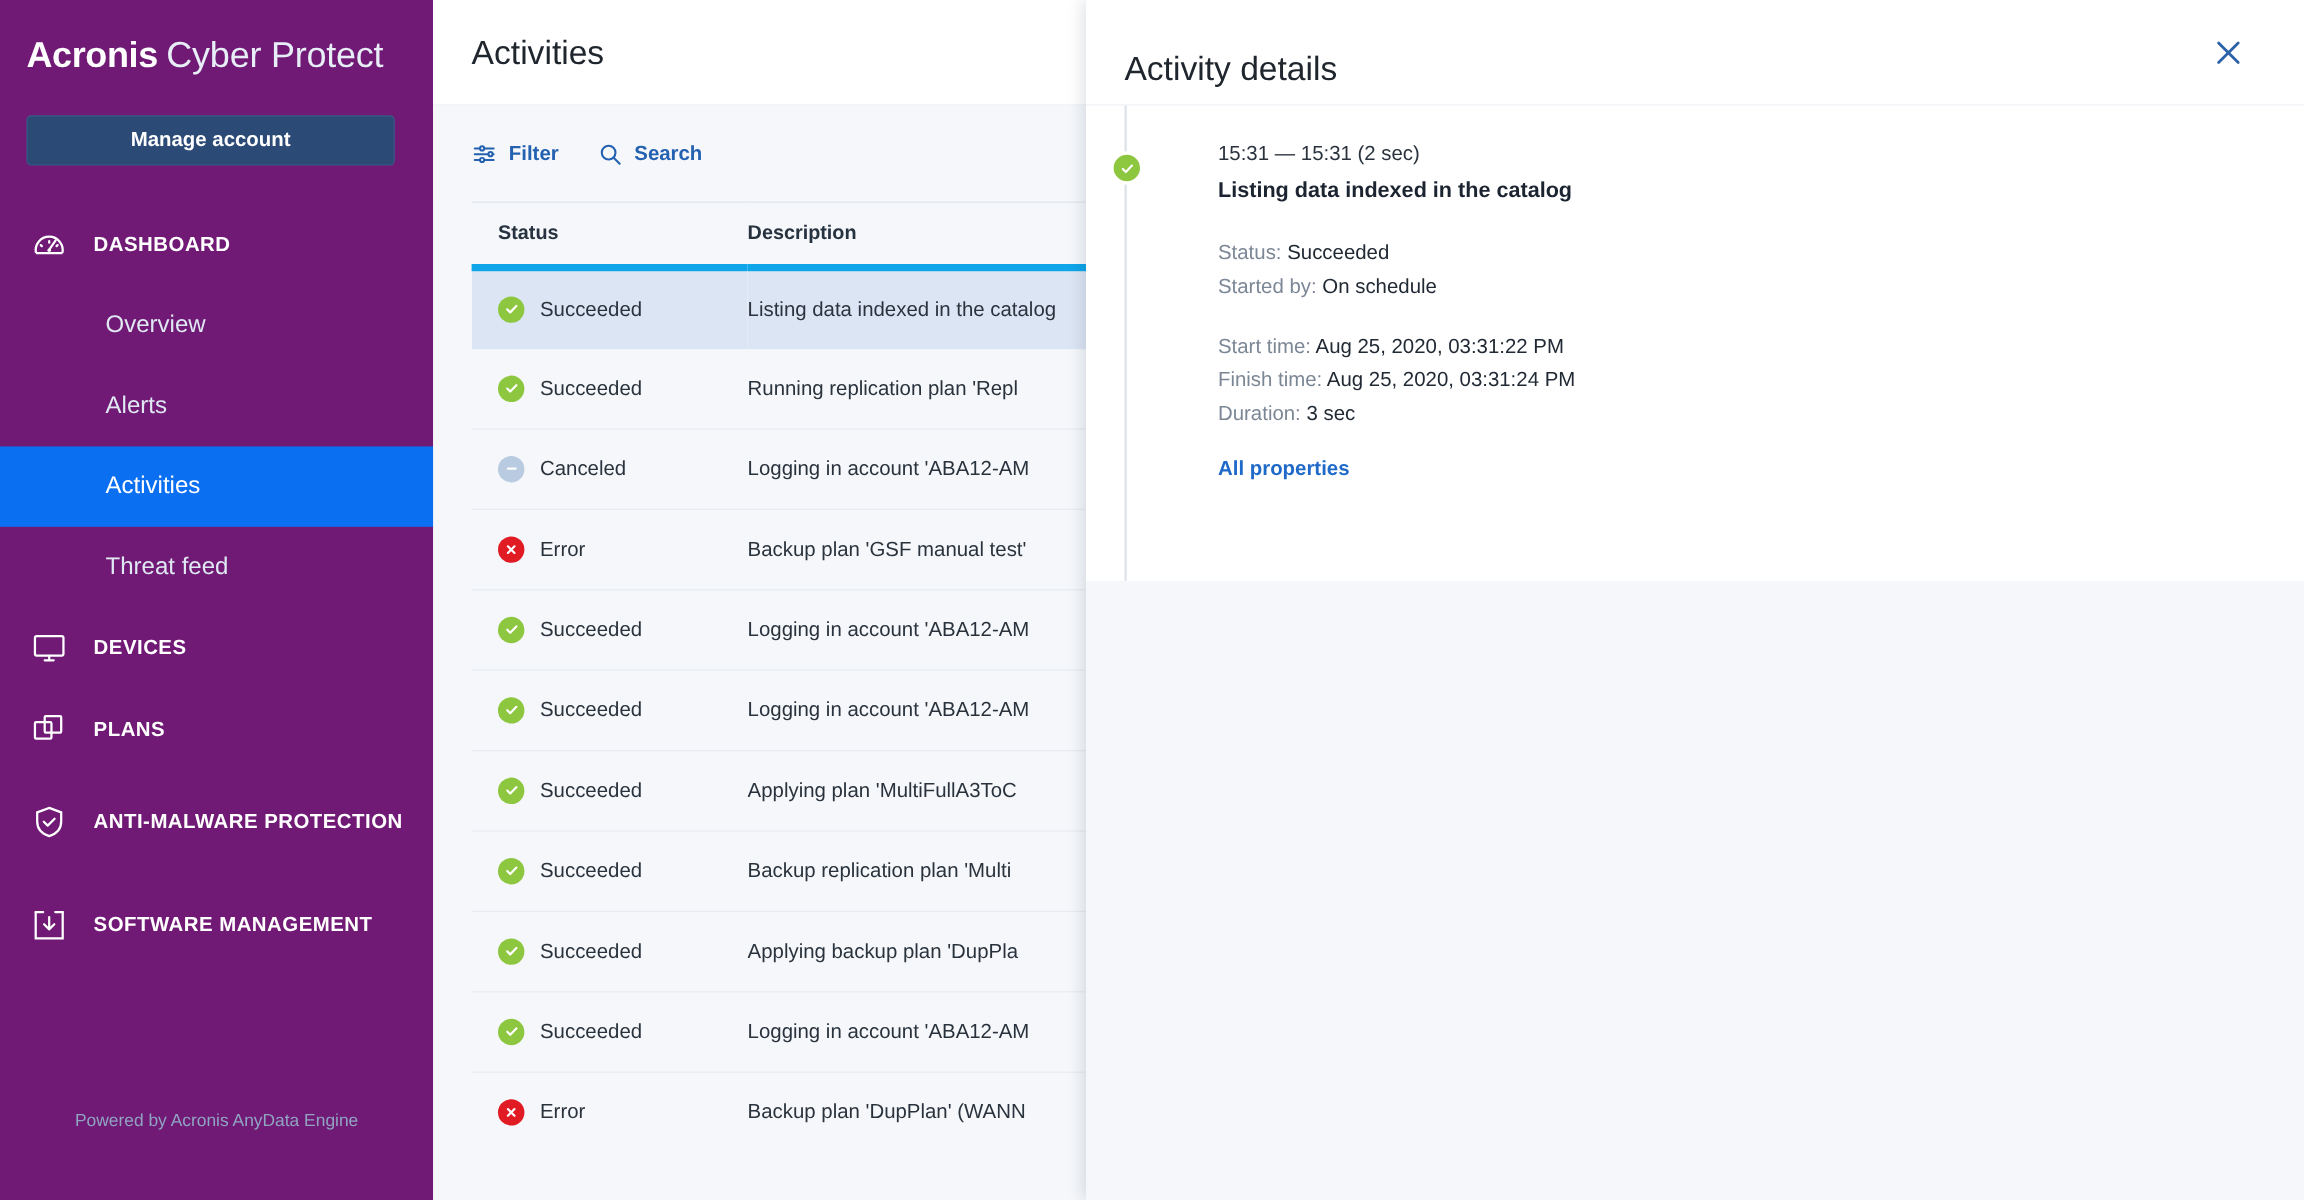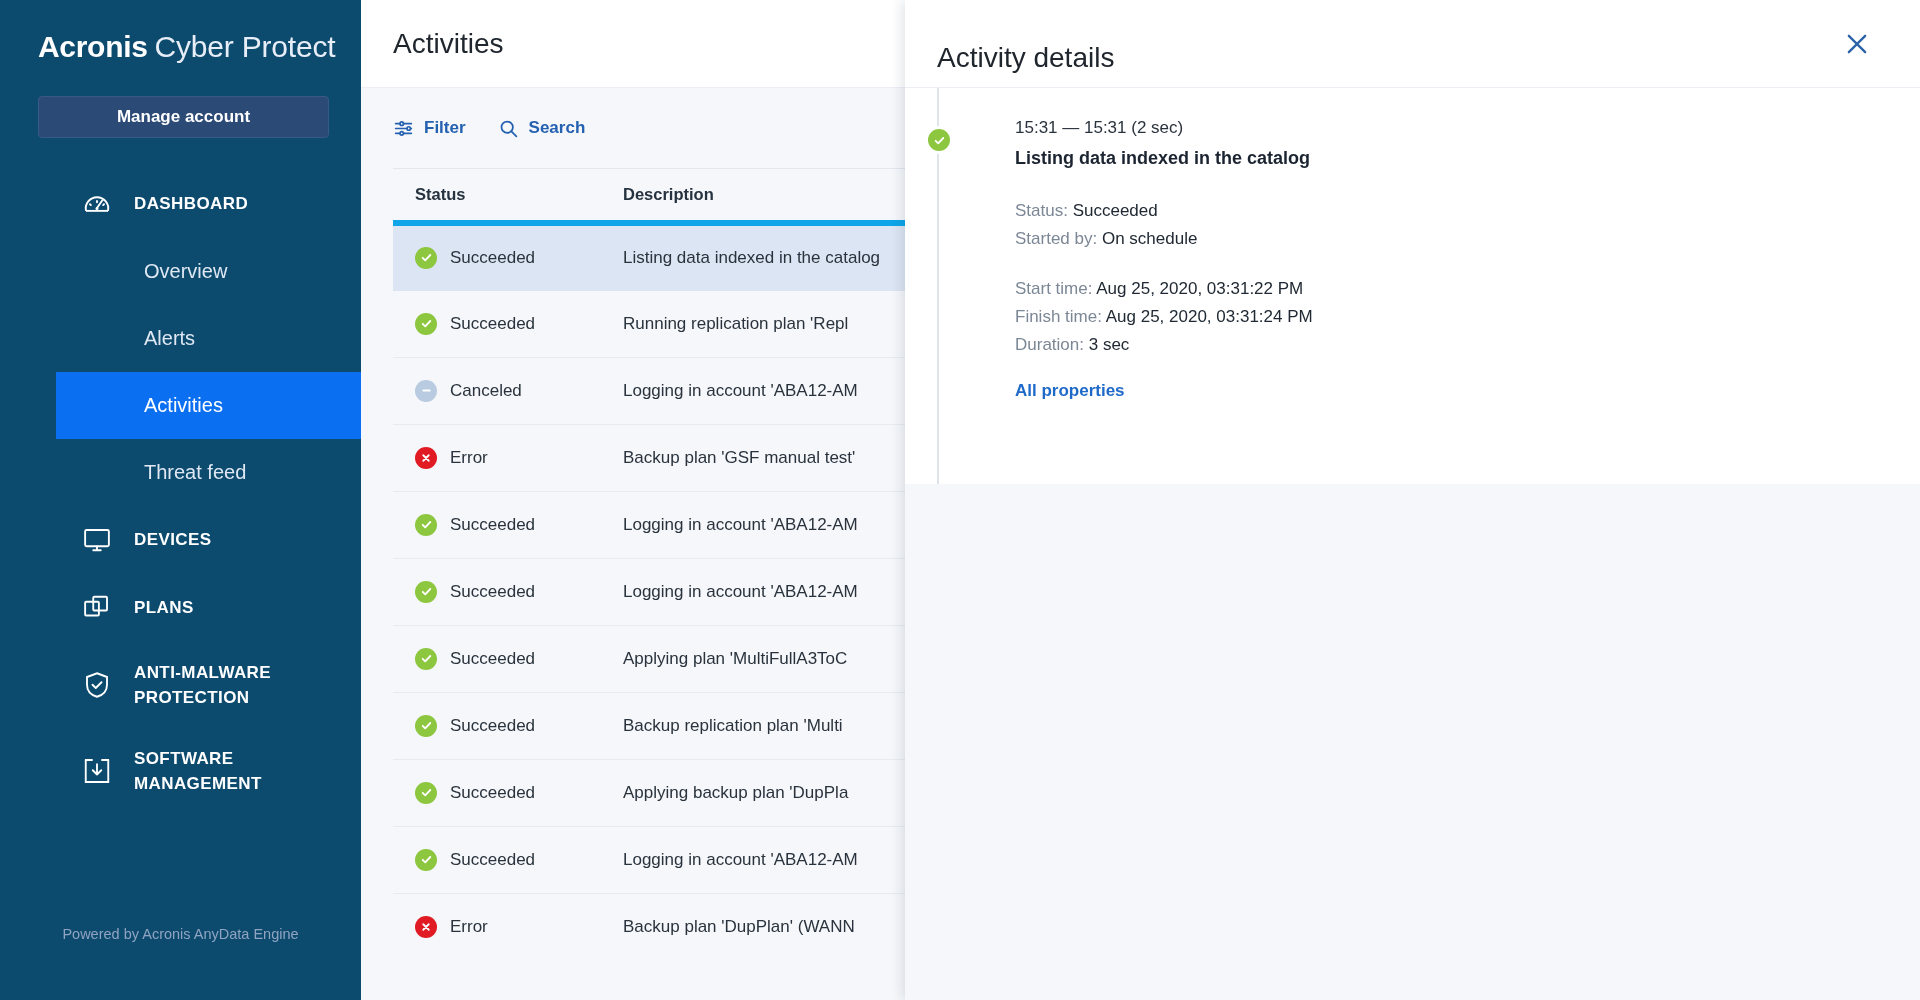--- a/index.html
+++ b/index.html
@@ -8,23 +8,22 @@
     font-family: "Liberation Sans", sans-serif;
     background: #ffffff;
     overflow: hidden;
   }
   .app { position: relative; width: 1920px; height: 1000px; }
 
   
   .sidebar {
     position: absolute; left: 0; top: 0;
     width: 361px; height: 1000px;
-    background: #0c4a6e;
+    background: #701a75;
     color: #ffffff;
-    padding-left: 16px;
   }
   .brand {
     padding: 30px 0 0 22px;
     height: 78px;
     white-space: nowrap;
   }
   .brand-bold { font-size: 30px; font-weight: 700; letter-spacing: -0.3px; color:#ffffff;}
   .brand-light { font-size: 30px; font-weight: 300; letter-spacing: -0.2px; color:#e8eef7; margin-left: 7px;}
 
   .manage-account {
@@ -33,21 +32,21 @@
     background: #2b4a76;
     border: 1px solid #3a5886;
     border-radius: 4px;
     color: #ffffff;
     font-size: 17px;
     font-weight: 700;
     display: flex; align-items: center; justify-content: center;
     cursor: pointer;
   }
 
-  .nav { margin-top: 32px; margin-left: 40px; }
+  .nav { margin-top: 32px; }
 
   .nav-group {
     display: flex; align-items: center;
     height: 68px;
     padding-left: 24px;
     gap: 20px;
     cursor: pointer;
   }
   .nav-group.tall { height: 86px; align-items: center; }
   .nav-group-label {

